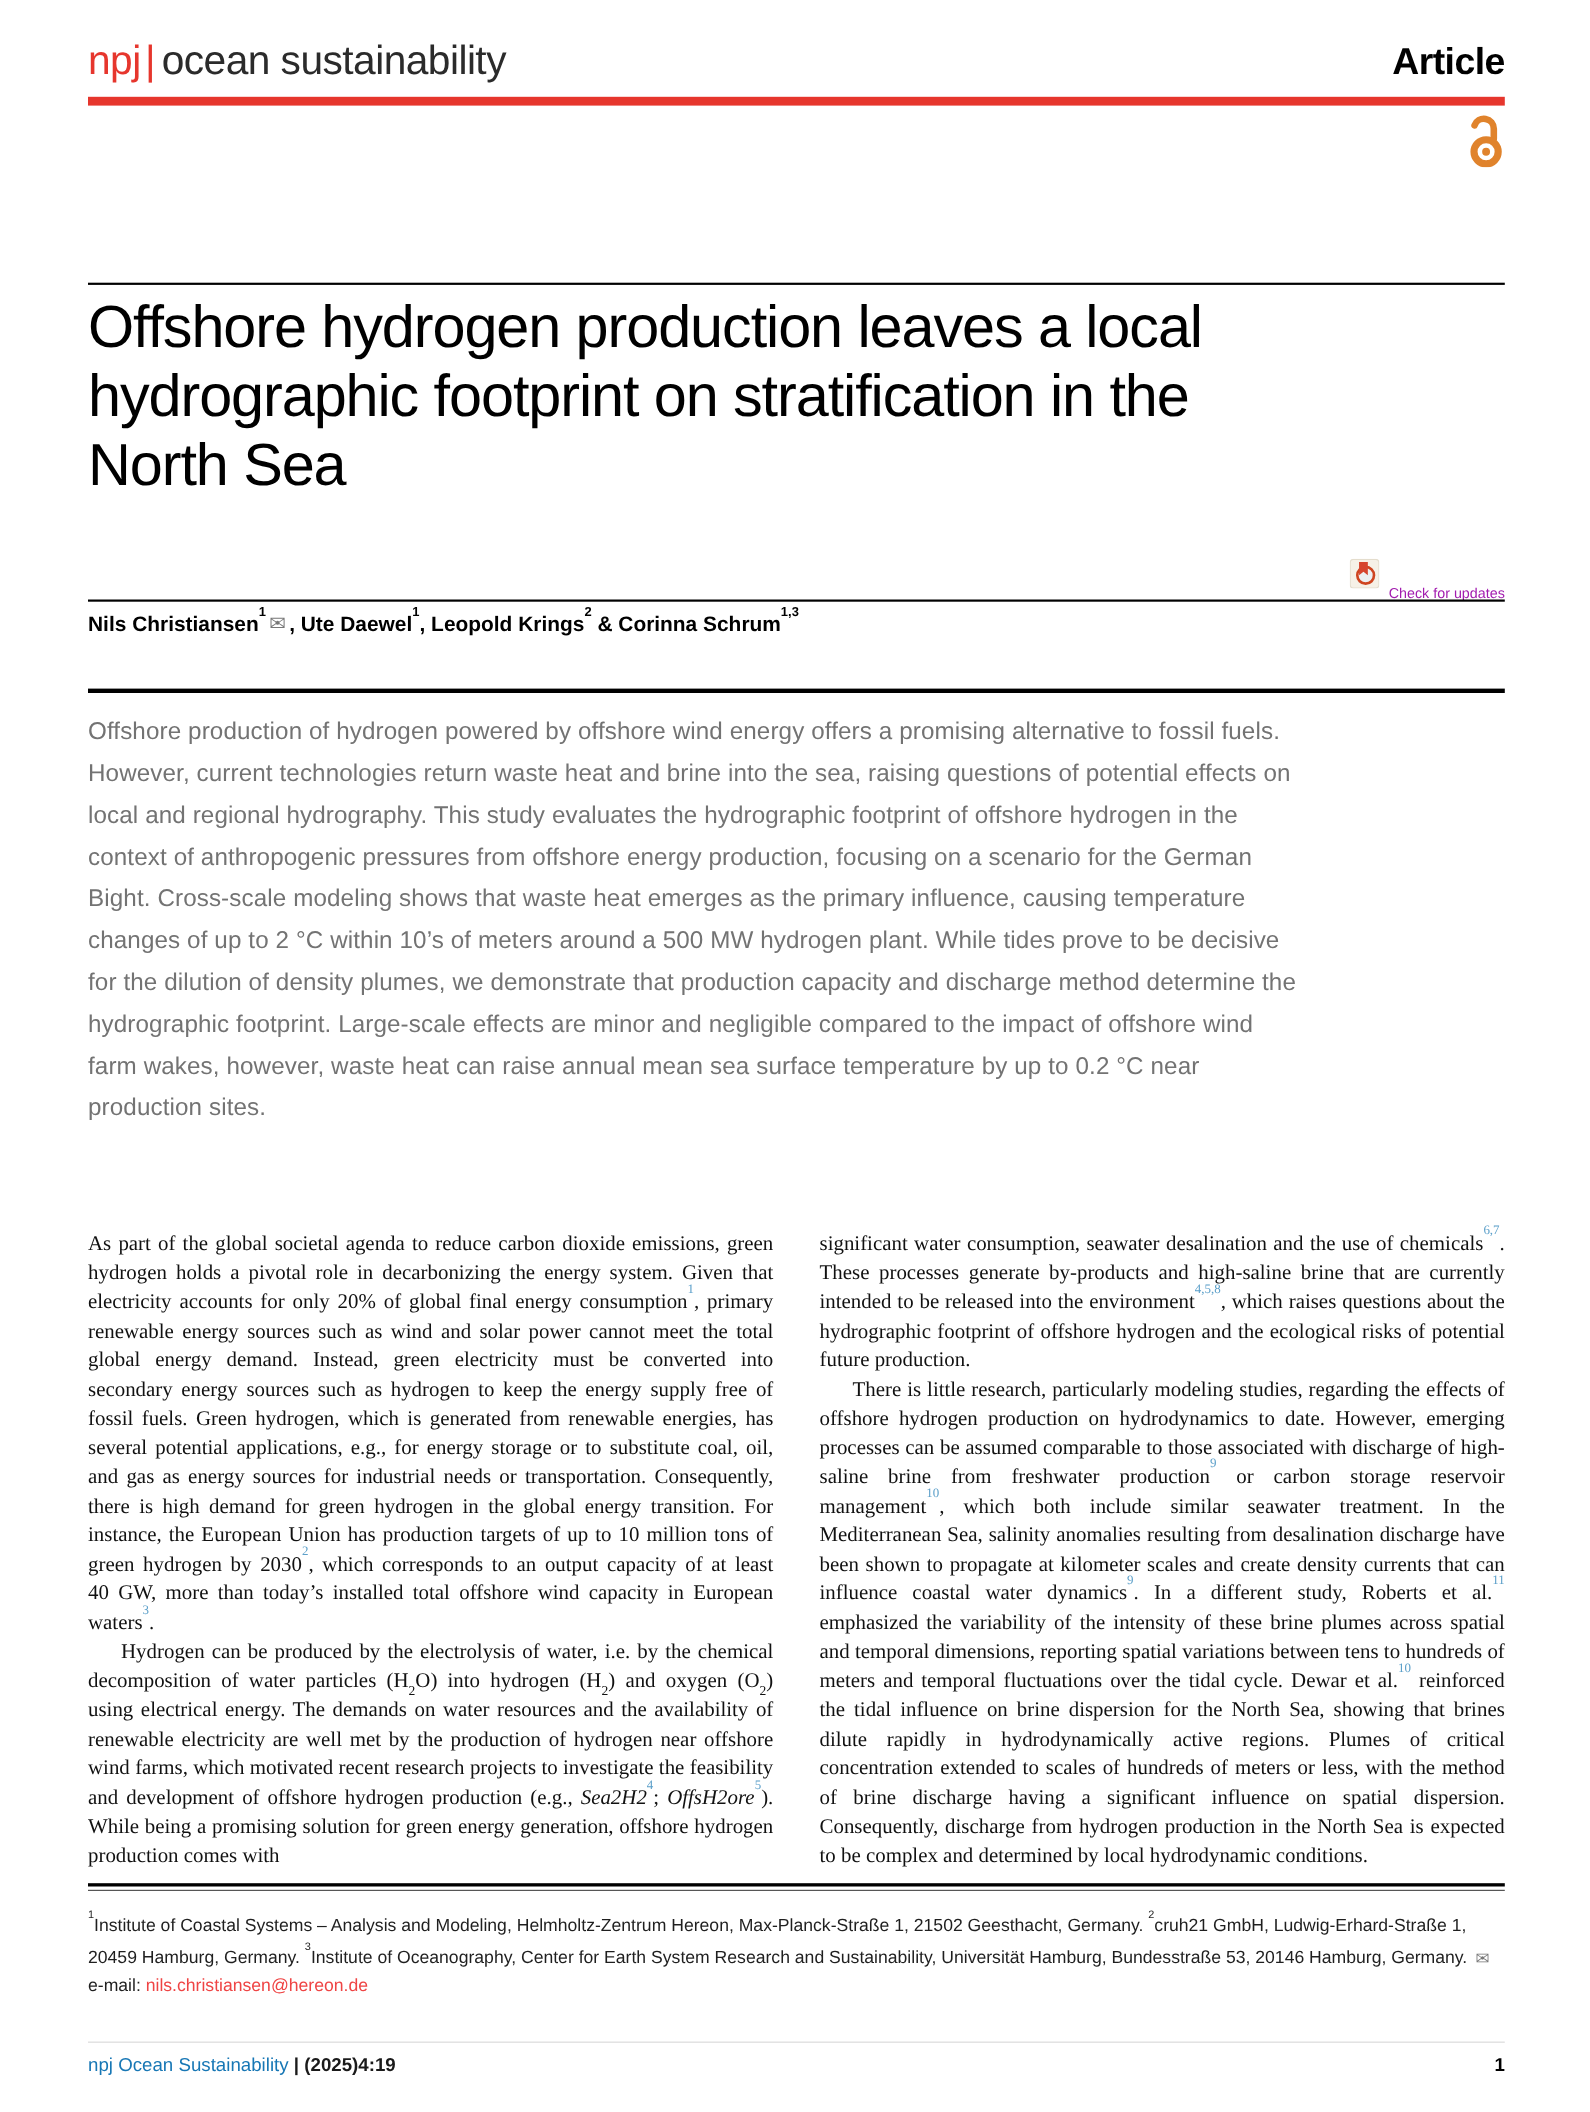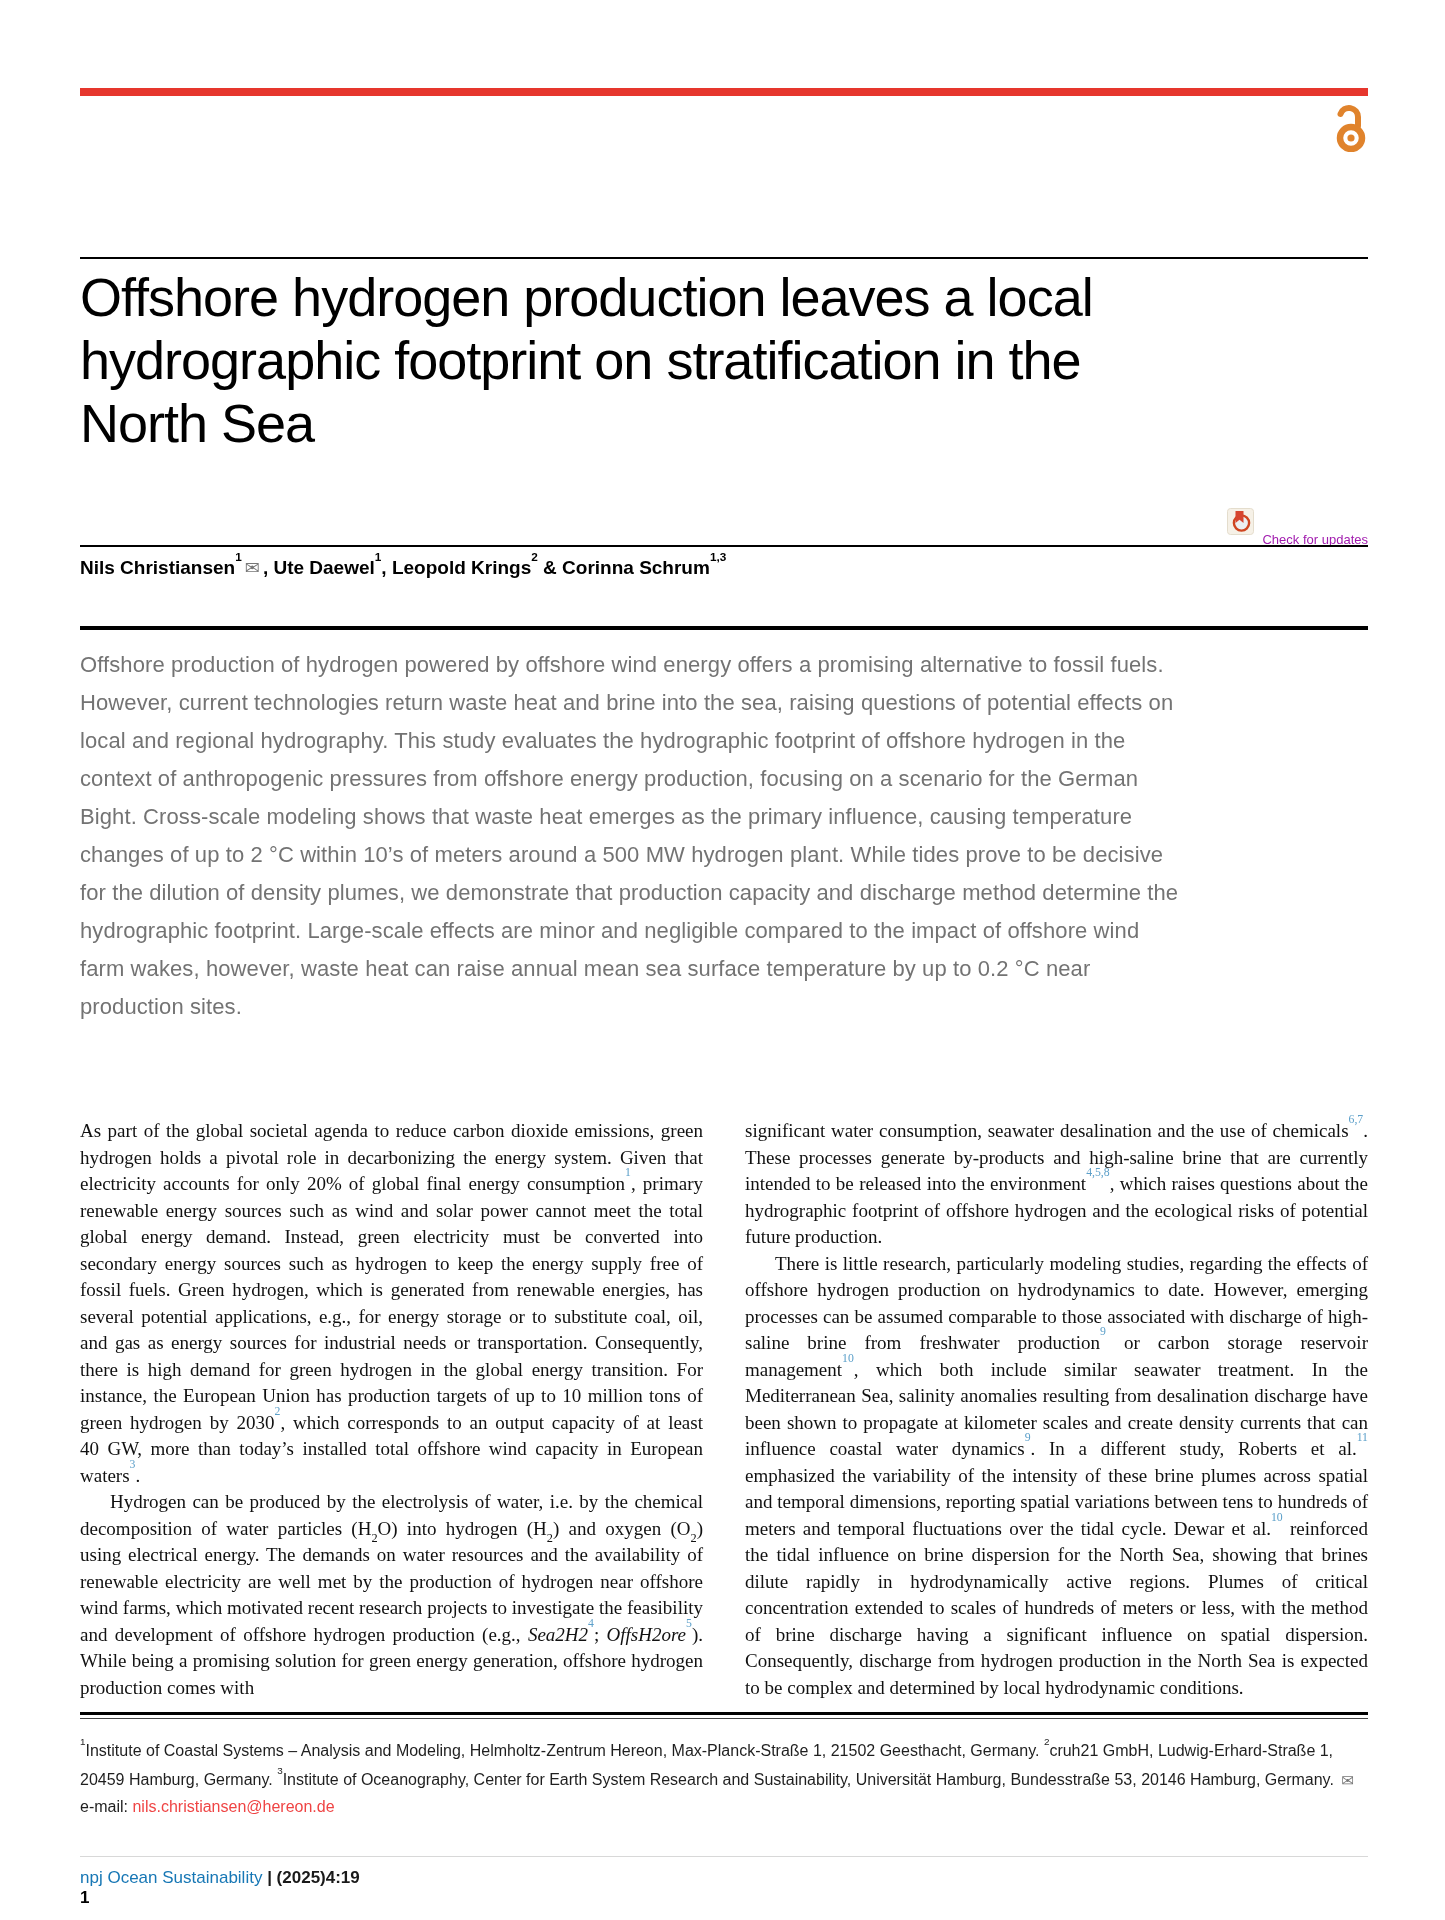--- a/index.html
+++ b/index.html
@@ -45,31 +45,37 @@
   .it { font-style:italic; }
   
   .foot-rule-a { position:absolute; top:1712px; left:80px; right:77px; border-top:3px solid #000; }
   .foot-rule-b { position:absolute; top:1718px; left:80px; right:77px; border-top:1px solid #444; }
   .footnote { position:absolute; top:1734px; left:80px; right:77px; font-size:16px; line-height:25px; color:#1f1f1f; }
   .footnote sup { font-size:0.62em; position:relative; top:-0.5em; }
   .link { color:#ef4444; cursor:pointer; }
   .env-icon { color:#777; font-size:0.95em; padding:0 3px 0 3px; font-family:"DejaVu Sans", sans-serif; }
   
   .footer-line { position:absolute; top:1856px; left:80px; right:77px; border-top:1px solid #d8d8d8; }
-  .footer { position:absolute; top:1868px; left:80px; right:77px; display:flex; justify-content:space-between; font-size:17px; font-weight:bold;flex-direction:column; }
+  .footer { position:absolute; top:1868px; left:80px; right:77px; display:flex; justify-content:space-between; font-size:17px; font-weight:bold; }
   .footer .journal-ref { color:#1777b5; }
   .footer .cite { color:#1a1a1a; font-weight:normal; }
   .footer .cite b { font-weight:bold; }
   .footer .page-num { color:#000; }
 </style>
 </head>
 <body>
 
 <div class="page">
 
+  <div class="masthead">
+    <div class="journal-logo">
+      <span class="npj">npj</span><span class="sep">|</span><span>ocean sustainability</span>
+    </div>
+    <div class="article-type">Article</div>
+  </div>
   <div class="redbar"></div>
 
   <div class="oa-badge">
     <svg width="38" height="50" viewBox="0 0 38 50">
       <path d="M28,24 v-9 a9,9 0 0 0 -17.5,-3" fill="none" stroke="#e0832c" stroke-width="6" stroke-linecap="round"></path>
       <circle cx="21" cy="36" r="11" fill="none" stroke="#e0832c" stroke-width="6.5"></circle>
       <circle cx="21" cy="36" r="3.6" fill="#e0832c"></circle>
     </svg>
   </div>
 

